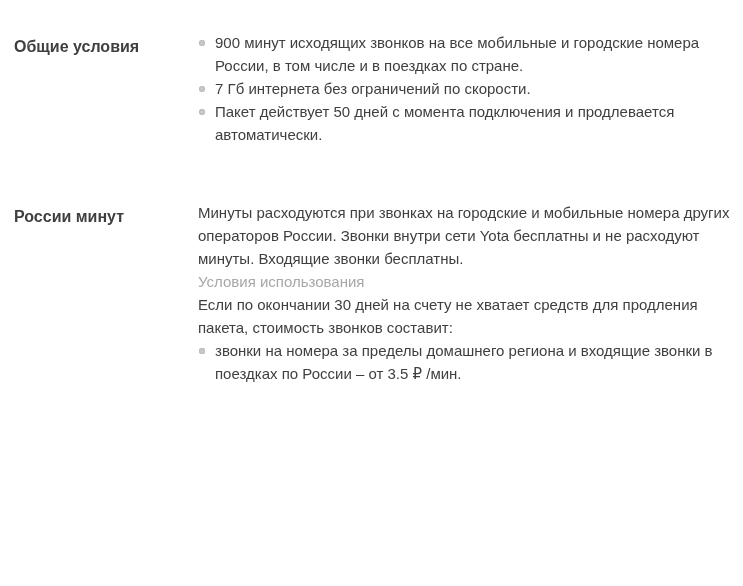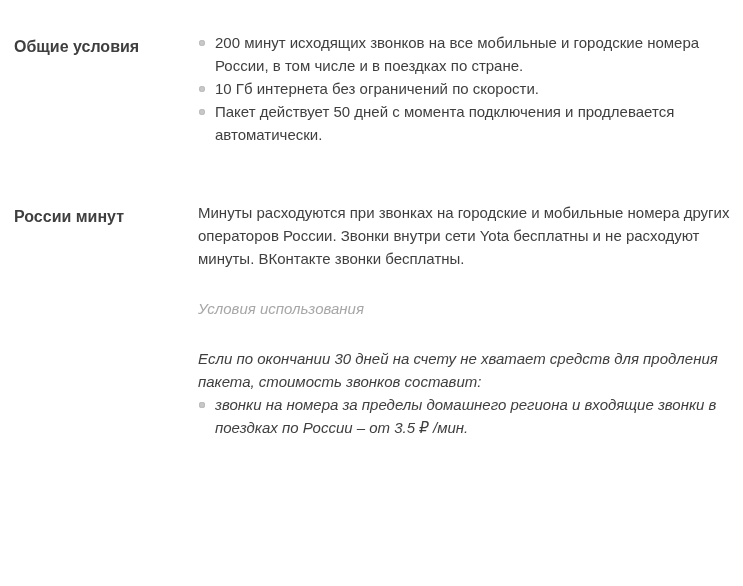--- a/index.html
+++ b/index.html
@@ -36,22 +36,20 @@
     font-size:16px;
     font-weight:bold;
     line-height:23px;
     color:var(--text);
   }
   .section-content{
     max-width:548px;
     flex:1 1 auto;
   }
   .block + .block{
-    margin-top:27px;
-    font-style:italic;
   }
   p{margin:0;}
   ul.bullets{
     list-style:none;
     margin:0;
     padding:0;
   }
   ul.bullets li{
     position:relative;
     padding-left:17px;
@@ -77,39 +75,39 @@
 <body>
 
 <div class="page">
 
   <section class="section-row">
     <h3 class="section-label">Общие условия</h3>
     <div class="section-content">
       <ul class="bullets block">
         <li>
           <span class="dot"></span>
-          <span>200 минут исходящих звонков на все мобильные и городские номера России, в том числе и в поездках по стране.</span>
+          <span>900 минут исходящих звонков на все мобильные и городские номера России, в том числе и в поездках по стране.</span>
         </li>
         <li>
           <span class="dot"></span>
-          <span>10 Гб интернета без ограничений по скорости.</span>
+          <span>7 Гб интернета без ограничений по скорости.</span>
         </li>
         <li>
           <span class="dot"></span>
           <span>Пакет действует 50 дней с момента подключения и продлевается автоматически.</span>
         </li>
       </ul>
     </div>
   </section>
 
   <section class="section-row">
     <h3 class="section-label">России минут</h3>
     <div class="section-content">
 
-      <p class="block">Минуты расходуются при звонках на городские и мобильные номера других операторов России. Звонки внутри сети Yota бесплатны и не расходуют минуты. ВКонтакте звонки бесплатны.</p>
+      <p class="block">Минуты расходуются при звонках на городские и мобильные номера других операторов России. Звонки внутри сети Yota бесплатны и не расходуют минуты. Входящие звонки бесплатны.</p>
 
       <div class="block">
         <a class="muted-link">Условия использования</a>
       </div>
 
 
       <div class="block">
         <p>Если по окончании 30 дней на счету не хватает средств для продления пакета, стоимость звонков составит:</p>
         <ul class="bullets">
           <li>

